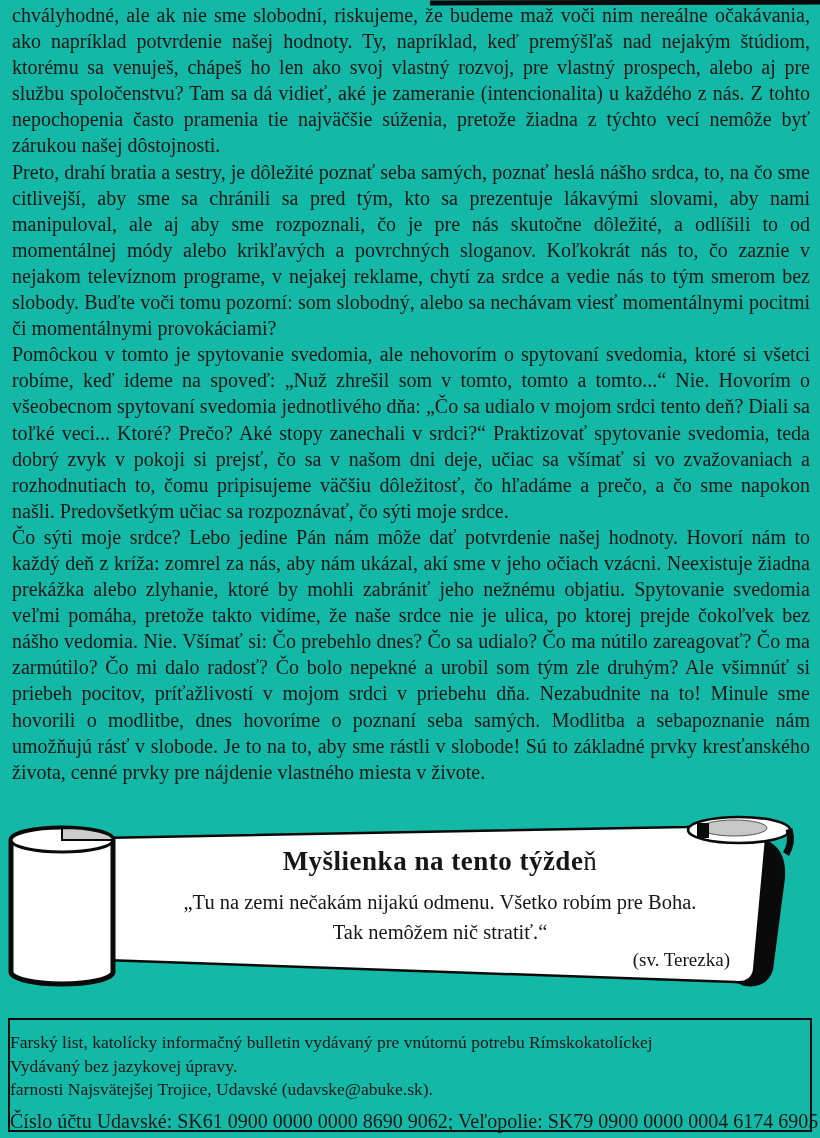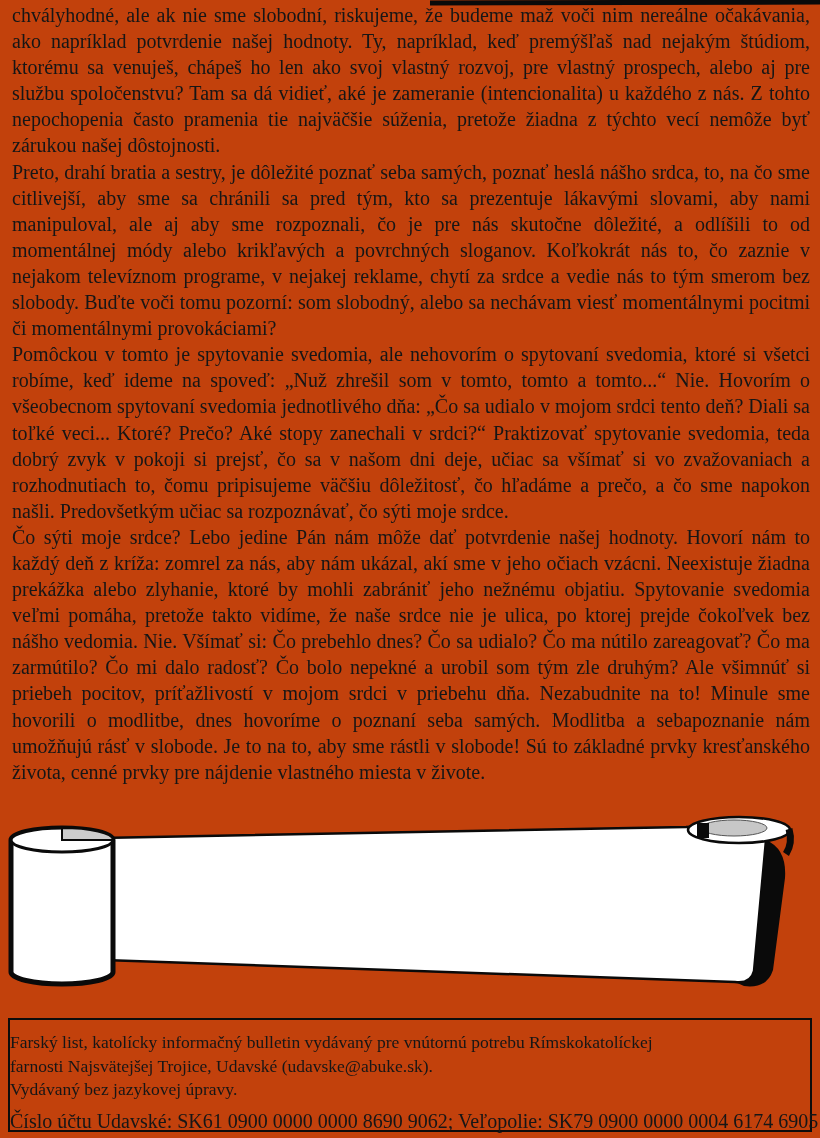--- a/index.html
+++ b/index.html
@@ -5,21 +5,21 @@
   html, body { margin: 0; padding: 0; }
   body {
     width: 820px;
     font-family: "Liberation Serif", serif;
     background: #e8e8e8;
   }
   .page {
     position: relative;
     width: 820px;
     height: 1138px;
-    background: #c2410c;
+    background: #14b8a6;
     color: #161616;
     overflow: hidden;
   }
 
   
   .top-rule {
     position: absolute;
     left: 430px;
     top: 0;
     width: 390px;
@@ -131,22 +131,30 @@
 
       <ellipse cx="739" cy="18" rx="51" ry="13" fill="#ffffff" stroke="#0a0a0a" stroke-width="2.5"></ellipse>
       <ellipse cx="734" cy="16" rx="33" ry="8" fill="#c7c7c7" stroke="#555555" stroke-width="1"></ellipse>
       <rect x="697" y="11" width="12" height="15" fill="#0a0a0a"></rect>
       <path d="M 789 17 Q 793 31 786 42" fill="none" stroke="#0a0a0a" stroke-width="7"></path>
 
       <path d="M 11 28 A 51 12 0 0 1 113 28 L 113 160 A 51 12 0 0 1 11 160 Z" fill="#ffffff" stroke="#0a0a0a" stroke-width="5" stroke-linejoin="round"></path>
       <ellipse cx="62" cy="28" rx="51" ry="12" fill="#ffffff" stroke="#0a0a0a" stroke-width="3"></ellipse>
       <path d="M 62 16 L 62 28 L 113 28 A 51 12 0 0 0 62 16 Z" fill="#cccccc" stroke="#0a0a0a" stroke-width="2"></path>
     </svg>
+    <div class="scroll-text-layer">
+      <div class="scroll-title">
+        <span>Myšlienka na tento týžde</span><span class="title-tail">ň</span>
+      </div>
+      <div class="scroll-quote-1">„Tu na zemi nečakám nijakú odmenu. Všetko robím pre Boha.</div>
+      <div class="scroll-quote-2">Tak nemôžem nič stratiť.“</div>
+      <div class="scroll-attribution">(sv. Terezka)</div>
+    </div>
   </div>
 
   <div class="footer-box">
     <div class="footer-line footer-line-first">Farský list, katolícky informačný bulletin vydávaný pre vnútornú potrebu Rímskokatolíckej</div>
+    <div class="footer-line">Vydávaný bez jazykovej úpravy.</div>
     <div class="footer-line">farnosti Najsvätejšej Trojice, Udavské (udavske@abuke.sk).</div>
-    <div class="footer-line">Vydávaný bez jazykovej úpravy.</div>
     <div class="footer-accounts">Číslo účtu Udavské: SK61 0900 0000 0000 8690 9062; Veľopolie: SK79 0900 0000 0004 6174 6905</div>
   </div>
 
 </div>
 
 </body></html>

